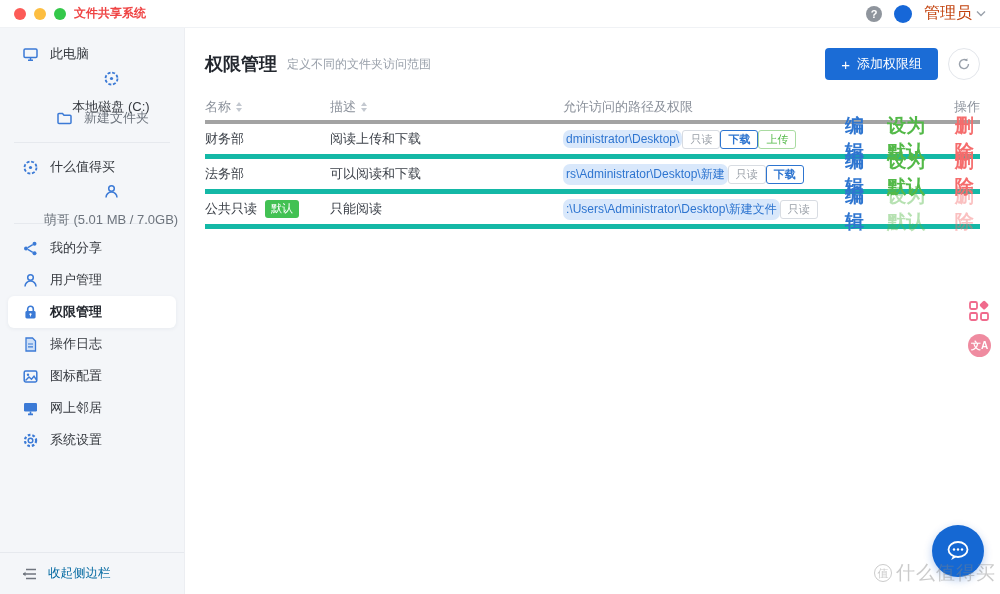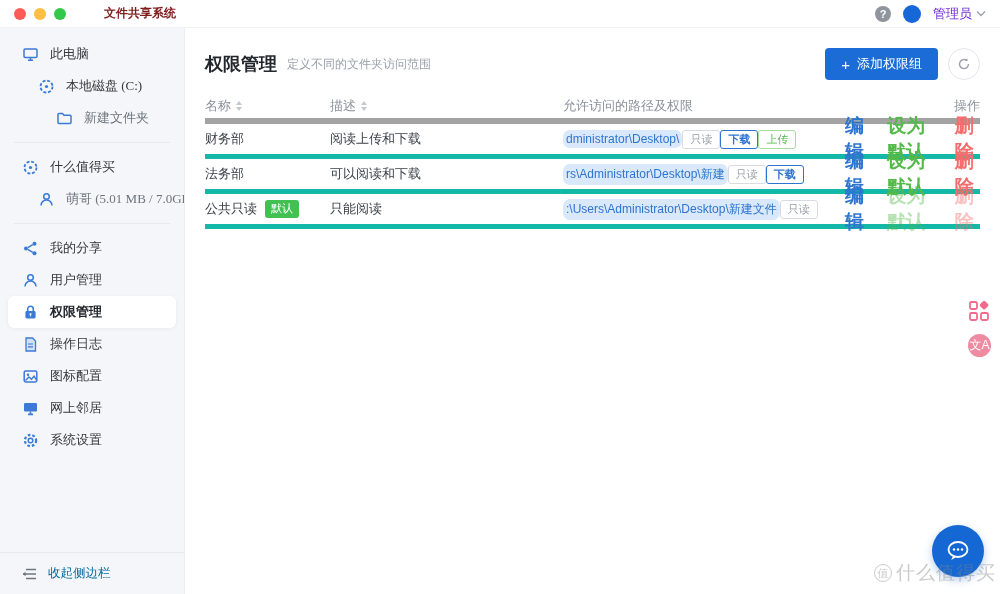--- a/index.html
+++ b/index.html
@@ -3,32 +3,32 @@
 <meta charset="utf-8">
 <style>
   * { margin:0; padding:0; box-sizing:border-box; }
   html,body { width:1000px; height:594px; overflow:hidden; }
   .app { width:1000px; height:594px; font-family:"Liberation Sans","DejaVu Sans",sans-serif; background:#fff; position:relative; }
 
   
   .titlebar { height:28px; display:flex; align-items:center; background:#fff; border-bottom:1px solid #f0f2f5; padding:0 14px; position:relative; z-index:3; }
   .tl { width:12px; height:12px; border-radius:50%; margin-right:8px; }
   .tl-red { background:#fc5b57; } .tl-yellow { background:#fdbe41; } .tl-green { background:#34c84a; }
-  .tb-title { font-size:12px; font-weight:700; color:#7f1d1d; margin-left:30px; }
+  .tb-title { font-size:12px; font-weight:700; color:#ef4444; margin-left:0; }
   .tb-right { margin-left:auto; display:flex; align-items:center; gap:12px; }
   .help-dot { width:16px; height:16px; border-radius:50%; background:#8f959d; color:#fff; font-size:11px; font-weight:700; display:flex; align-items:center; justify-content:center; cursor:pointer; }
   .avatar { width:18px; height:18px; border-radius:50%; background:#1667d8; }
-  .tb-user { font-size:13px; color:#6d28d9; display:flex; align-items:center; gap:4px; cursor:pointer; }
+  .tb-user { font-size:16px; color:#c2410c; display:flex; align-items:center; gap:4px; cursor:pointer; }
 
   
   .body { display:flex; height:566px; }
   .sidebar { width:185px; background:#f4f6f9; border-right:1px solid #ecEEf2; display:flex; flex-direction:column; flex:none; }
   .side-scroll { flex:1; padding-top:10px; overflow:hidden; }
-  .side-item { height:32px; display:flex; align-items:center; gap:11px; padding-left:22px; font-size:13px; color:#35393f; cursor:pointer; white-space:nowrap;font-family:Liberation Serif, serif; }
-  .side-item.lvl1 { padding-left:38px; }
+  .side-item { height:32px; display:flex; align-items:center; gap:11px; padding-left:22px; font-size:13px; color:#35393f; cursor:pointer; white-space:nowrap; }
+  .side-item.lvl1 { padding-left:38px;flex-direction:column; }
   .side-item.lvl2 { padding-left:56px; }
   .side-item.muted span { color:#6d747d; }
   .side-item.active { background:#fff; margin:0 8px; padding-left:14px; border-radius:6px; box-shadow:0 1px 4px rgba(30,50,90,.06); color:#23272e; font-weight:700; }
   .side-item .icn { width:17px; height:17px; flex:none; display:block; }
   .side-divider { height:1px; background:#e6e9ee; margin:8px 14px; }
   .side-collapse { height:42px; border-top:1px solid #e6e9ee; display:flex; align-items:center; gap:11px; padding-left:22px; font-size:12.5px; color:#0369a1; cursor:pointer; }
 
   .main { flex:1; background:#fff; position:relative; }
 
   
@@ -36,21 +36,21 @@
   .page-title { font-size:18px; font-weight:700; color:#23272e; }
   .page-sub { font-size:12px; color:#9aa1ab; margin-left:10px; }
   .toolbar { margin-left:auto; display:flex; align-items:center; gap:10px; }
   .add-btn { height:32px; background:#1b6cd6; color:#fff; border:none; border-radius:4px; font-size:13px; padding:0 16px; display:flex; align-items:center; gap:7px; cursor:pointer; font-family:inherit; }
   .add-btn .plus { font-size:15px; font-weight:400; line-height:1; }
   .refresh-btn { width:32px; height:32px; border-radius:50%; background:#fff; border:1px solid #e3e6eb; display:flex; align-items:center; justify-content:center; cursor:pointer; }
 
   
   .table { margin:2px 20px 0 20px; }
   .thead, .trow { display:flex; align-items:center; }
-  .thead { height:30px; border-bottom:6px solid #a3a3a3; color:#8b919b; font-size:13px; }
+  .thead { height:30px; border-bottom:4px solid #a3a3a3; color:#8b919b; font-size:13px; }
   .trow { height:35px; border-bottom:5px solid #14b8a6; font-size:13px; color:#3c4149; }
   .col-name { width:125px; flex:none; display:flex; align-items:center; }
   .col-desc { width:233px; flex:none; display:flex; align-items:center; }
   .col-path { flex:1; display:flex; align-items:center; min-width:0; }
   .col-ops  { width:152px; flex:none; display:flex; align-items:center; justify-content:flex-end; }
   .sort-caret { display:inline-flex; flex-direction:column; margin-left:5px; gap:2px; }
   .sort-caret i { width:0; height:0; border-left:3.5px solid transparent; border-right:3.5px solid transparent; display:block; }
   .sort-caret .up { border-bottom:4px solid #c3c8d0; }
   .sort-caret .dn { border-top:4px solid #c3c8d0; }
   .path-chip { background:#d9e8fb; color:#2e75d0; font-size:12px; padding:2px 3px; border-radius:7px; white-space:nowrap; overflow:hidden; }
@@ -59,21 +59,21 @@
   .tag-blue  { color:#2e75d0; border-color:#2e75d0; font-weight:700; }
   .tag-green { color:#53b948; border-color:#a9dba1; }
   .op { margin-left:17px; font-size:19px; cursor:pointer;font-weight:bold; }
   .op-edit { color:#2e75d0; } .op-default { color:#53b948; } .op-del { color:#f56c6c; }
   .op.off { opacity:.42; cursor:default; }
   .badge-default { background:#42c153; color:#fff; font-size:11px; padding:2px 6px; border-radius:3px; margin-left:8px; line-height:1.2; }
 
   
   .widget-grid { position:absolute; right:10px; top:272px; width:22px; height:22px; cursor:pointer; z-index:4; }
   .translate-btn { position:absolute; right:9px; top:306px; width:23px; height:23px; border-radius:50%; background:#ef8ba0; display:flex; align-items:center; justify-content:center; cursor:pointer; z-index:4; }
-  .translate-btn span { color:#fff; font-size:12px; font-weight:400; letter-spacing:0; }
+  .translate-btn span { color:#fff; font-size:10px; font-weight:700; letter-spacing:0; }
   .chat-btn { position:absolute; right:16px; top:497px; width:52px; height:52px; border-radius:50%; background:#1568d3; display:flex; align-items:center; justify-content:center; cursor:pointer; box-shadow:0 3px 8px rgba(20,90,200,.3); z-index:5; }
   .watermark { position:absolute; right:4px; bottom:8px; display:flex; align-items:center; gap:4px; color:rgba(130,130,130,.42); z-index:6; pointer-events:none; }
   .wm-logo { width:18px; height:18px; border:1.5px solid rgba(130,130,130,.42); border-radius:50%; font-size:11px; display:flex; align-items:center; justify-content:center; }
   .wm-text { font-size:19px; letter-spacing:1px; }
 </style>
 </head>
 <body>
 
 <div class="app">
 

